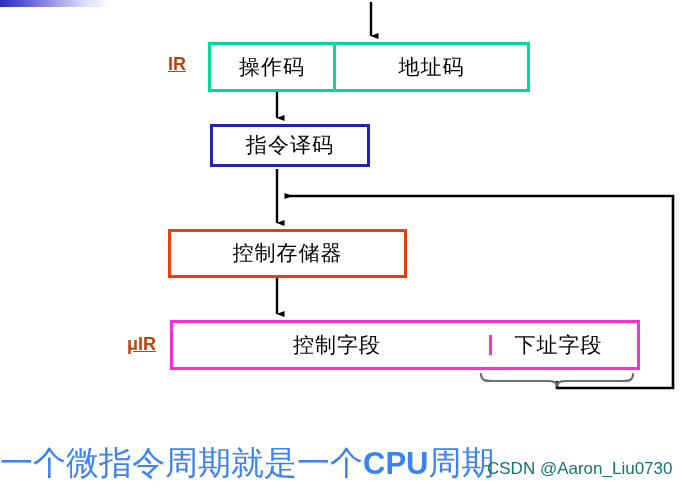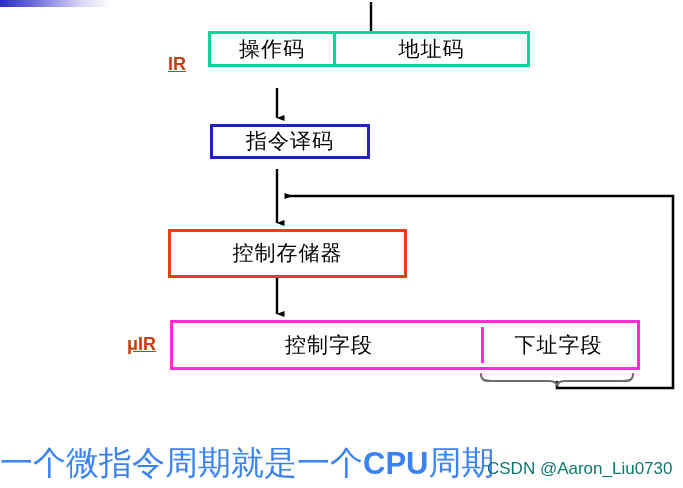--- a/index.html
+++ b/index.html
@@ -36,58 +36,58 @@
   }
   .box .cell-text {
     font-size: 21px;
     color: #000000;
     letter-spacing: 1px;
     line-height: 1;
   }
 
   
   #ir-box {
-    left: 208px; top: 31px;
-    width: 322px; height: 36px;
+    left: 208px; top: 42px;
+    width: 322px; height: 50px;
     border: 3px solid #00d99a;
     display: flex;
     padding: 0;
   }
   #ir-opcode {
     width: 122px;
     border-right: 3px solid #00d99a;
     display: flex; align-items: center; justify-content: center;
     height: 100%;
   }
   #ir-address {
     flex: 1;
     display: flex; align-items: center; justify-content: center;
     height: 100%;
   }
 
   
   #decoder-box {
     left: 210px; top: 124px;
-    width: 160px; height: 35px;
+    width: 160px; height: 43px;
     border: 3px solid #2222bb;
   }
 
   
   #control-store-box {
     left: 168px; top: 229px;
     width: 239px; height: 49px;
     border: 3px solid #f03c0a;
   }
 
   
   #uir-box {
     left: 170px; top: 320px;
     width: 470px; height: 50px;
     border: 3px solid #ff2dd4;
-    padding: 4px;
+    padding: 12px;
   }
   #uir-control {
     width: 304px;
     border-right: 3px solid #ff2dd4;
     display: flex; align-items: center; justify-content: center;
     height: 100%;
   }
   #uir-next {
     flex: 1;
     display: flex; align-items: center; justify-content: center;

